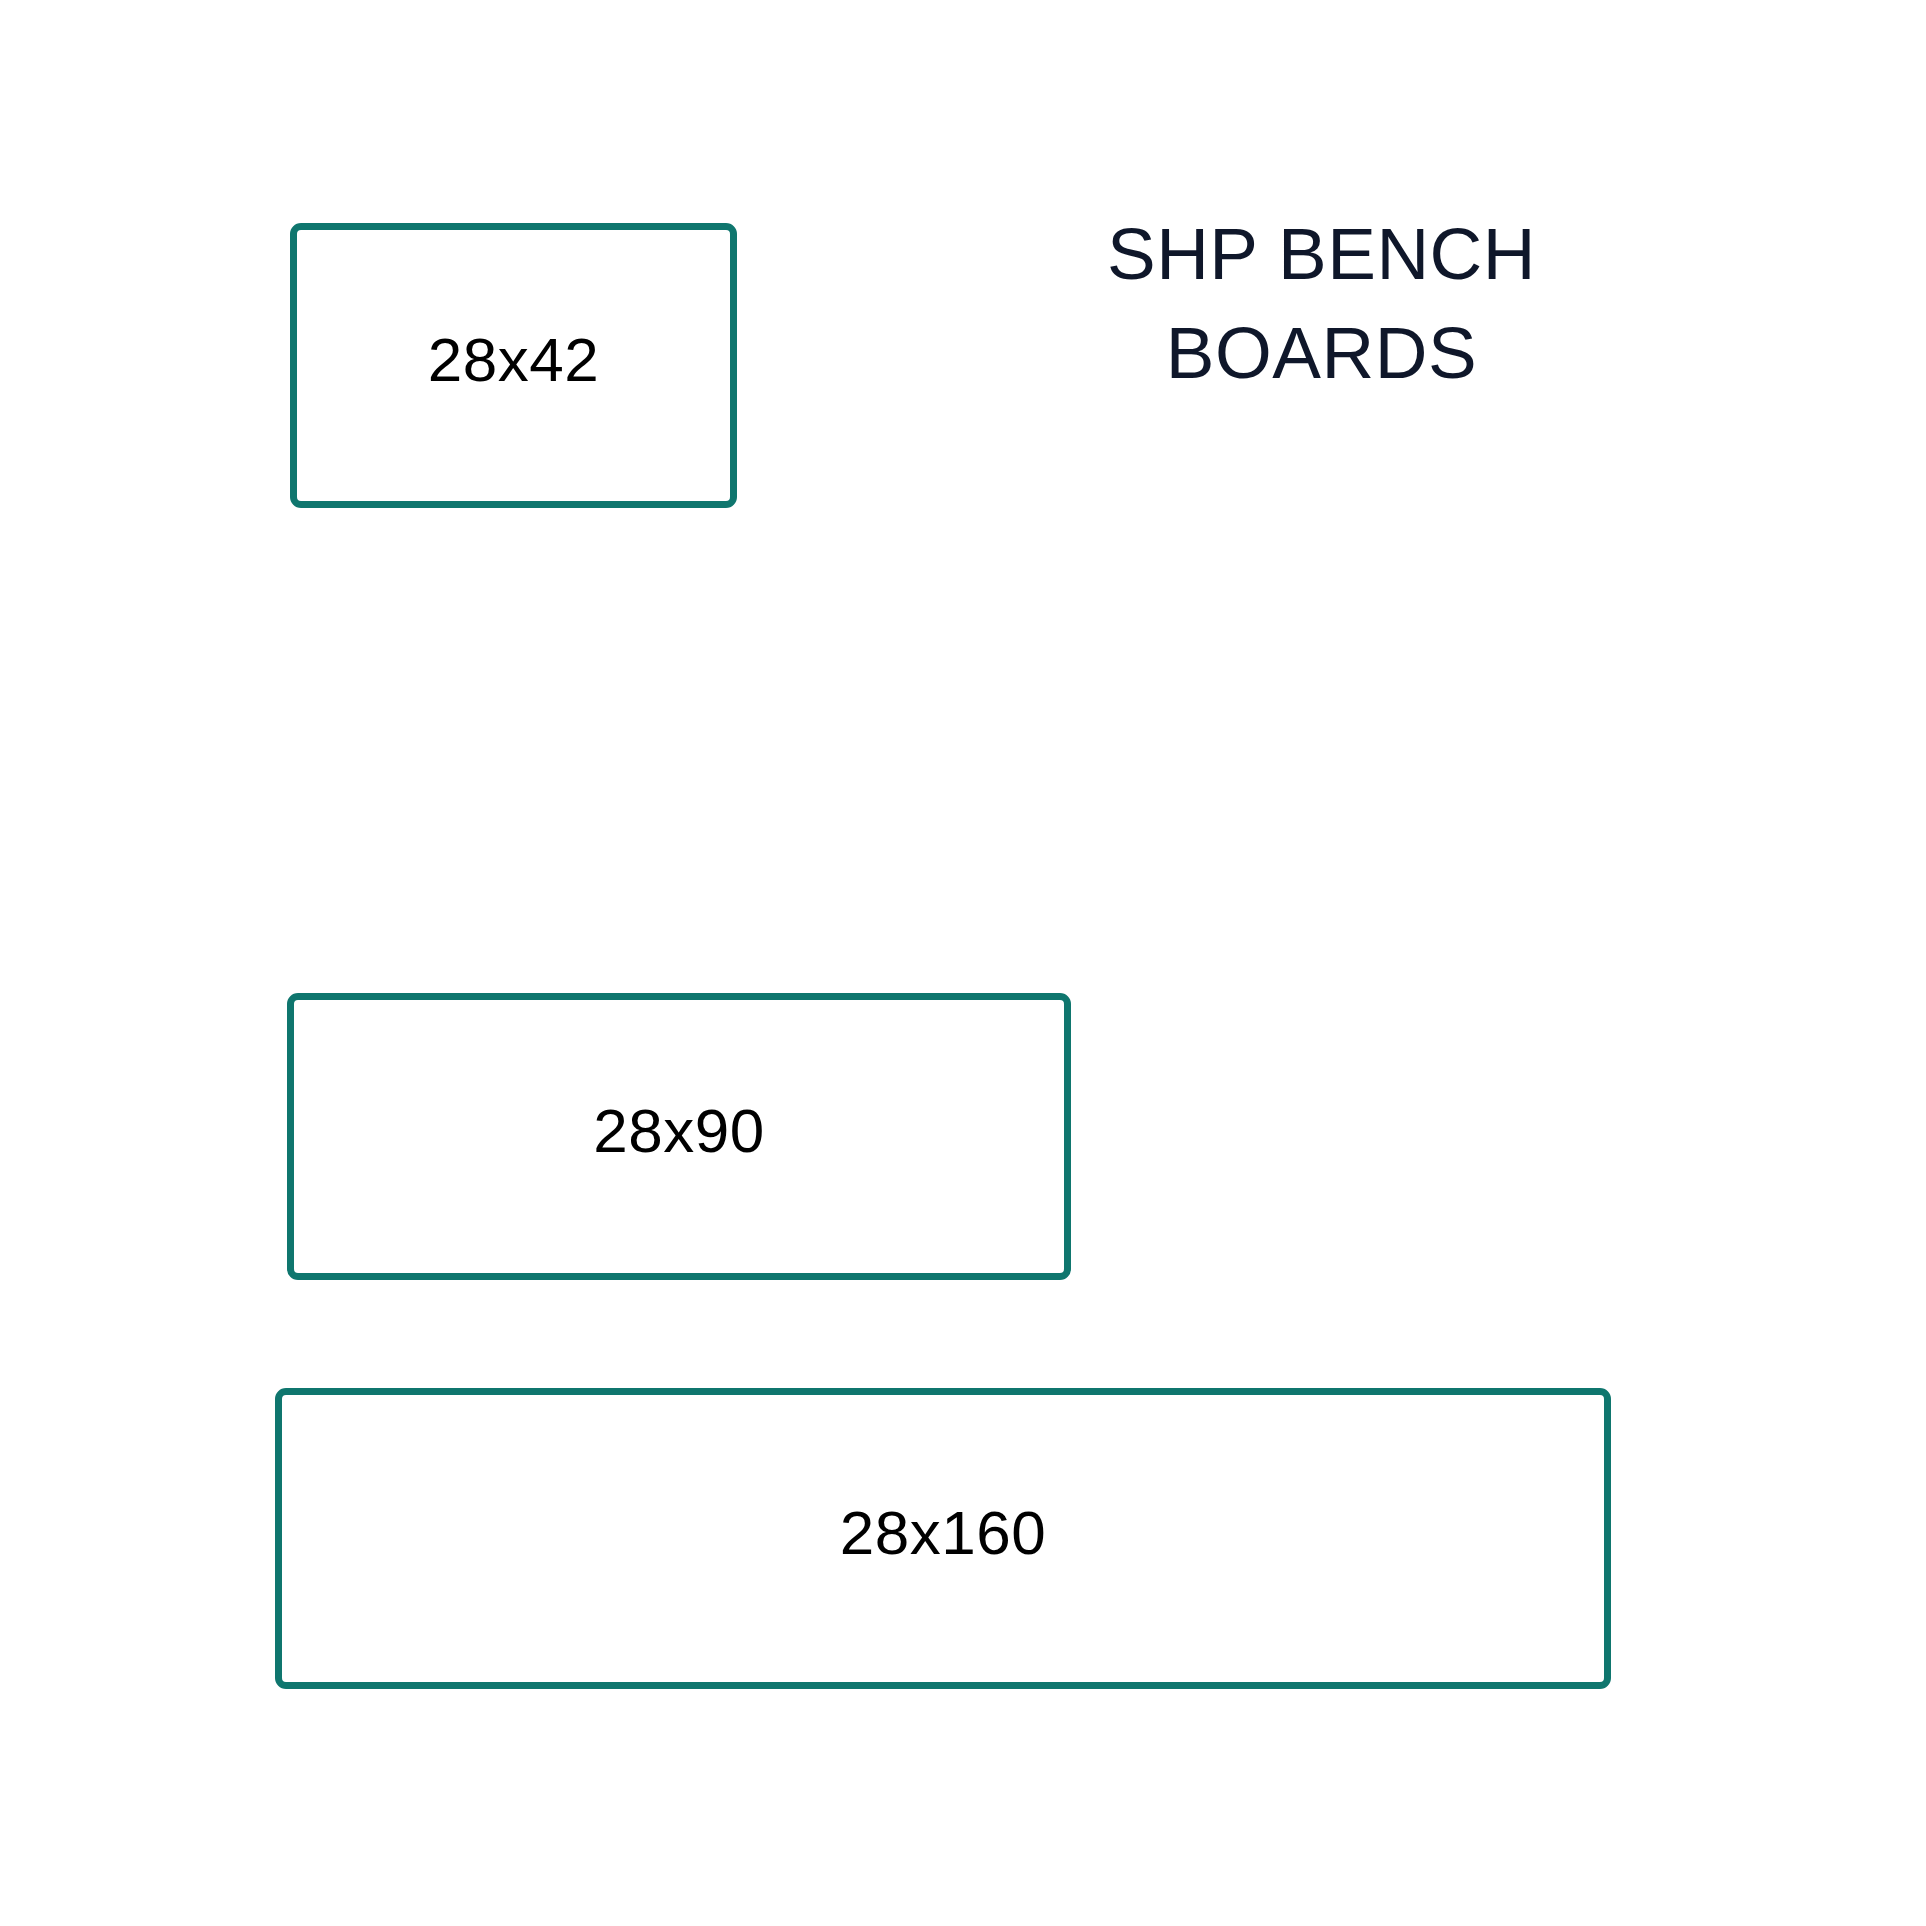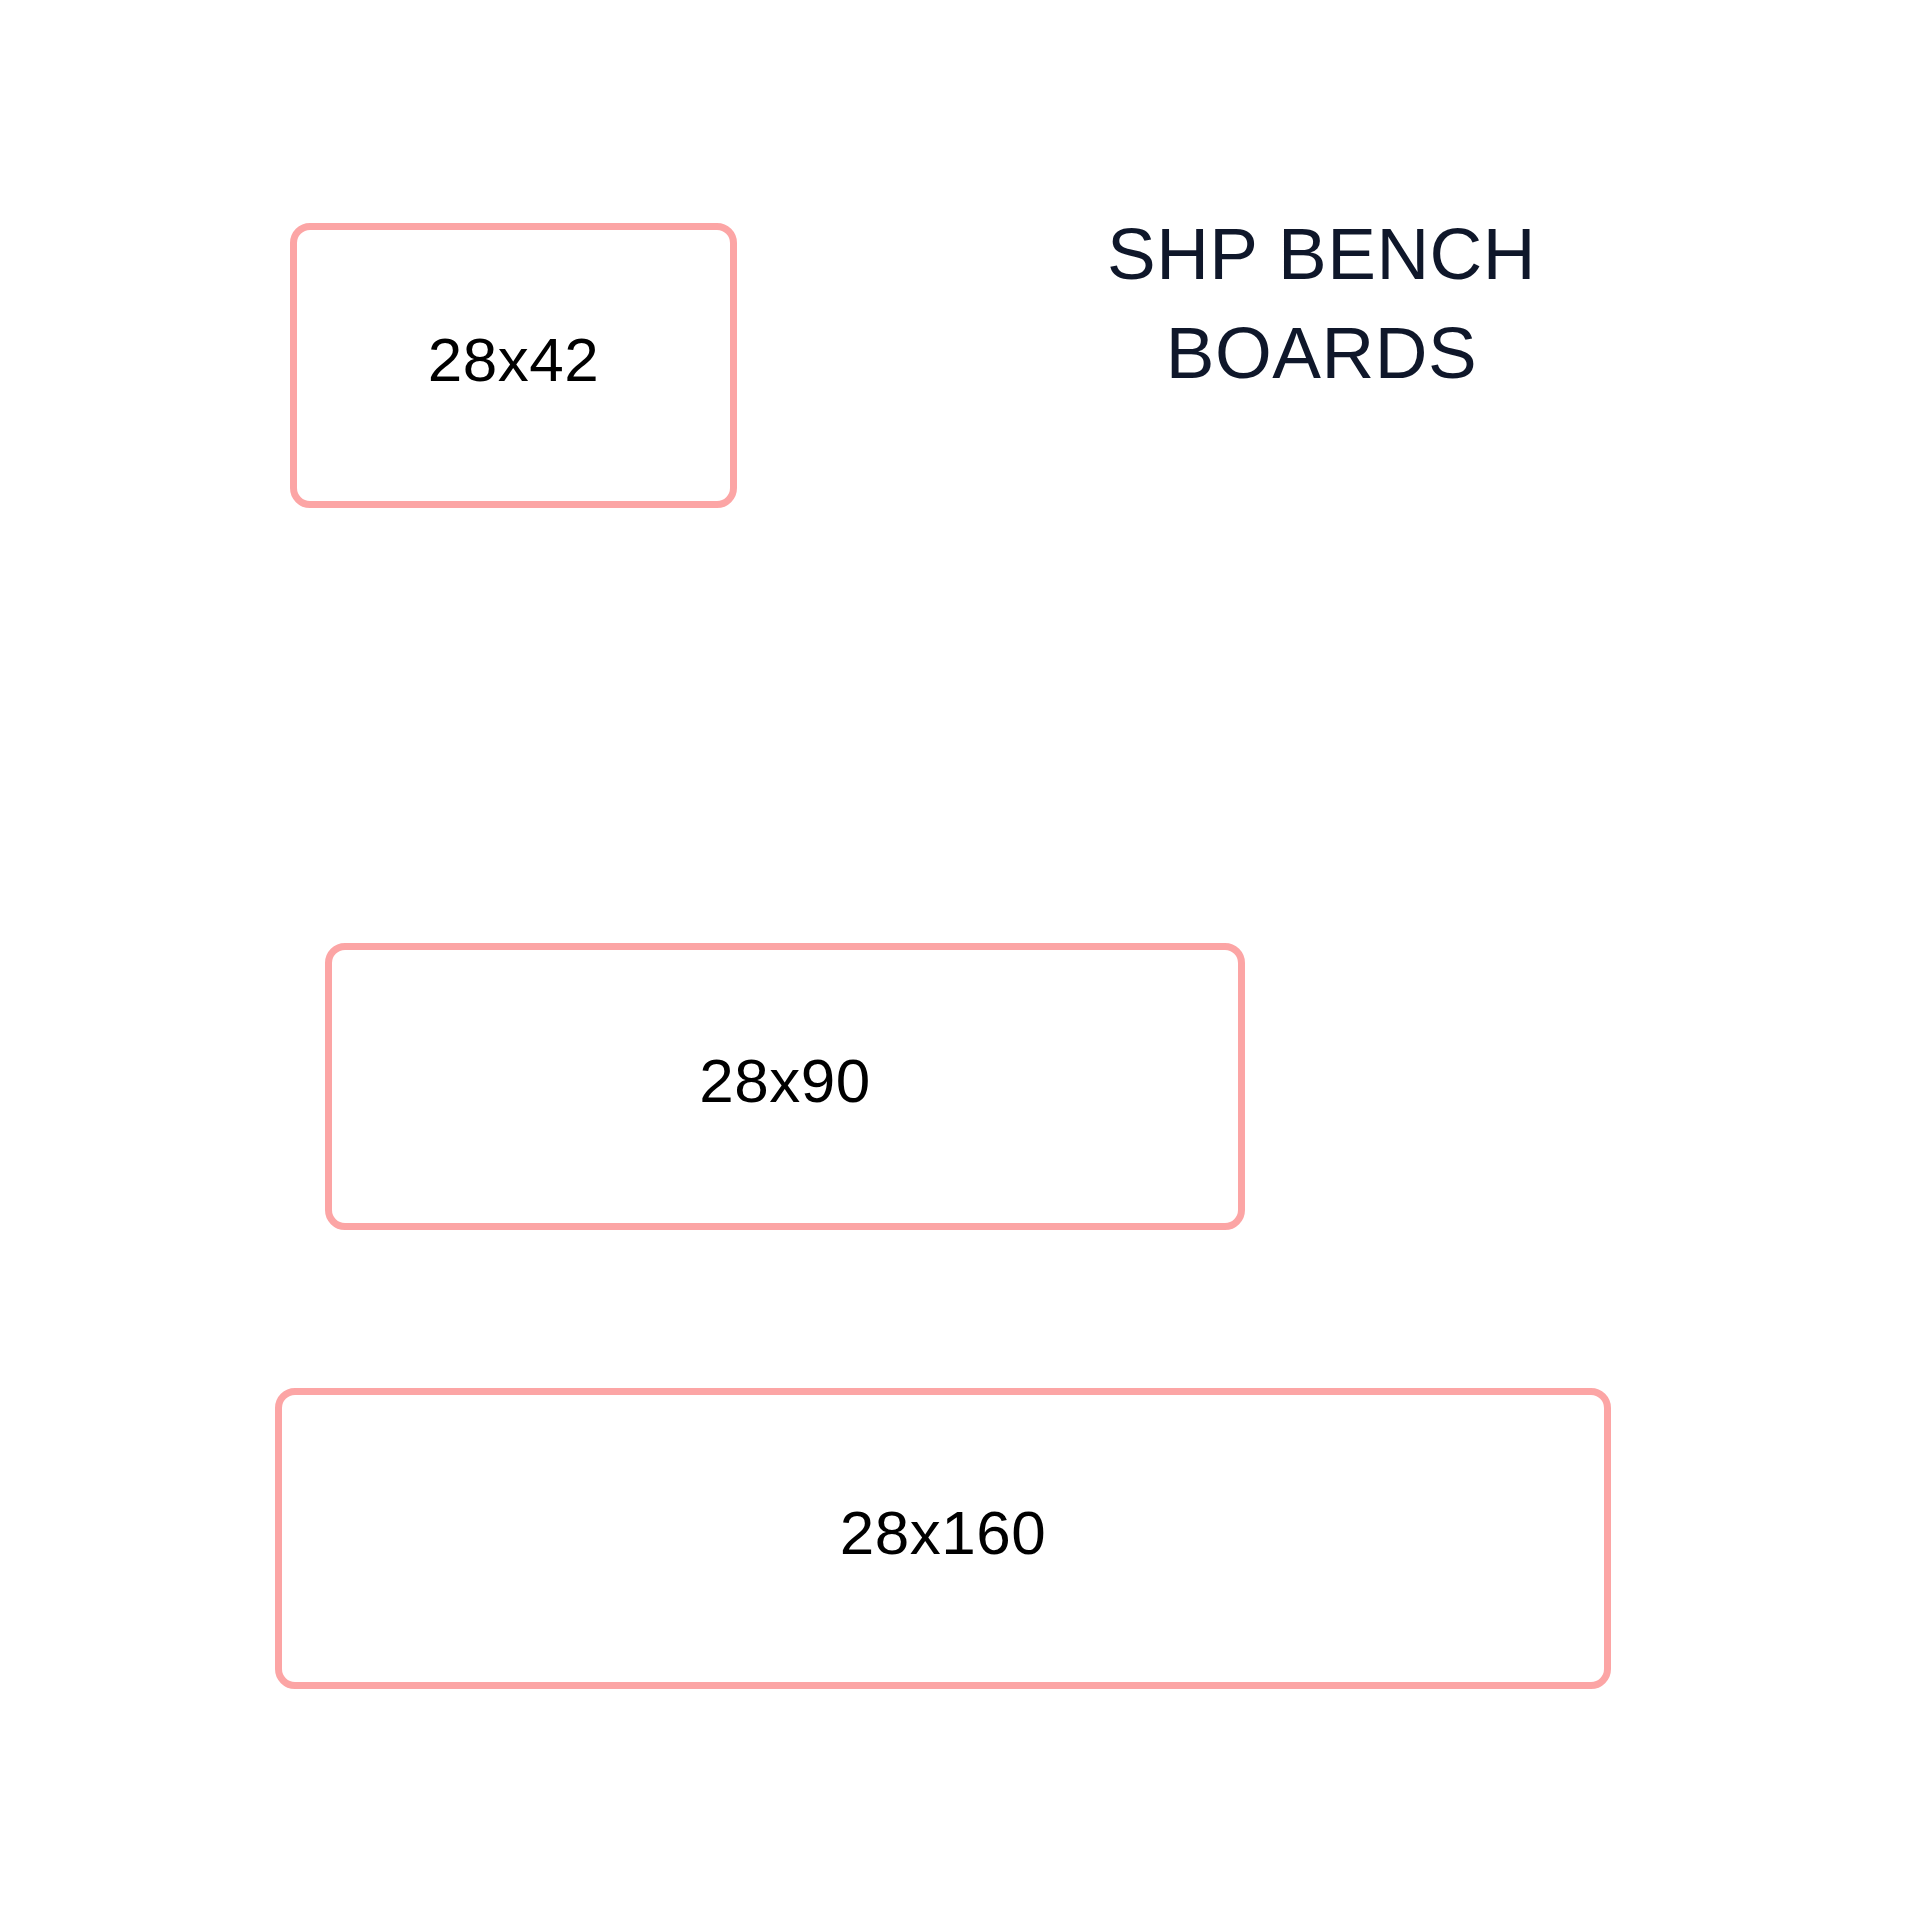--- a/index.html
+++ b/index.html
@@ -35,40 +35,40 @@
   }
   .title-line {
     display: block;
   }
 
   
   .board {
     position: absolute;
     box-sizing: border-box;
     background: #ffffff;
-    border: 7px solid #fca5a5;
-    border-radius: 20px;
+    border: 7px solid #0f766e;
+    border-radius: 11px;
     display: flex;
     align-items: center;
     justify-content: center;
   }
   .board-label {
     color: #000000;
     font-size: 62px;
     font-weight: 400;
     line-height: 1;
     letter-spacing: 0.5px;
     white-space: nowrap;
     position: relative;
     top: -6px;
   }
 
   #board-0 { left: 290px;  top: 223px;  width: 447px;  height: 285px; }
   #board-1 { left: 284px;  top: 596px;  width: 685px;  height: 286px; }
-  #board-2 { left: 287px;  top: 943px; width: 920px;  height: 287px; margin-left: 38px; }
+  #board-2 { left: 287px;  top: 993px; width: 784px;  height: 287px; }
   #board-3 { left: 275px;  top: 1388px; width: 1336px; height: 301px; }
 </style>
 </head>
 <body>
 
 <div id="canvas">
 
   <div class="title-block">
     <span class="title-line">SHP BENCH</span>
     <span class="title-line">BOARDS</span>

